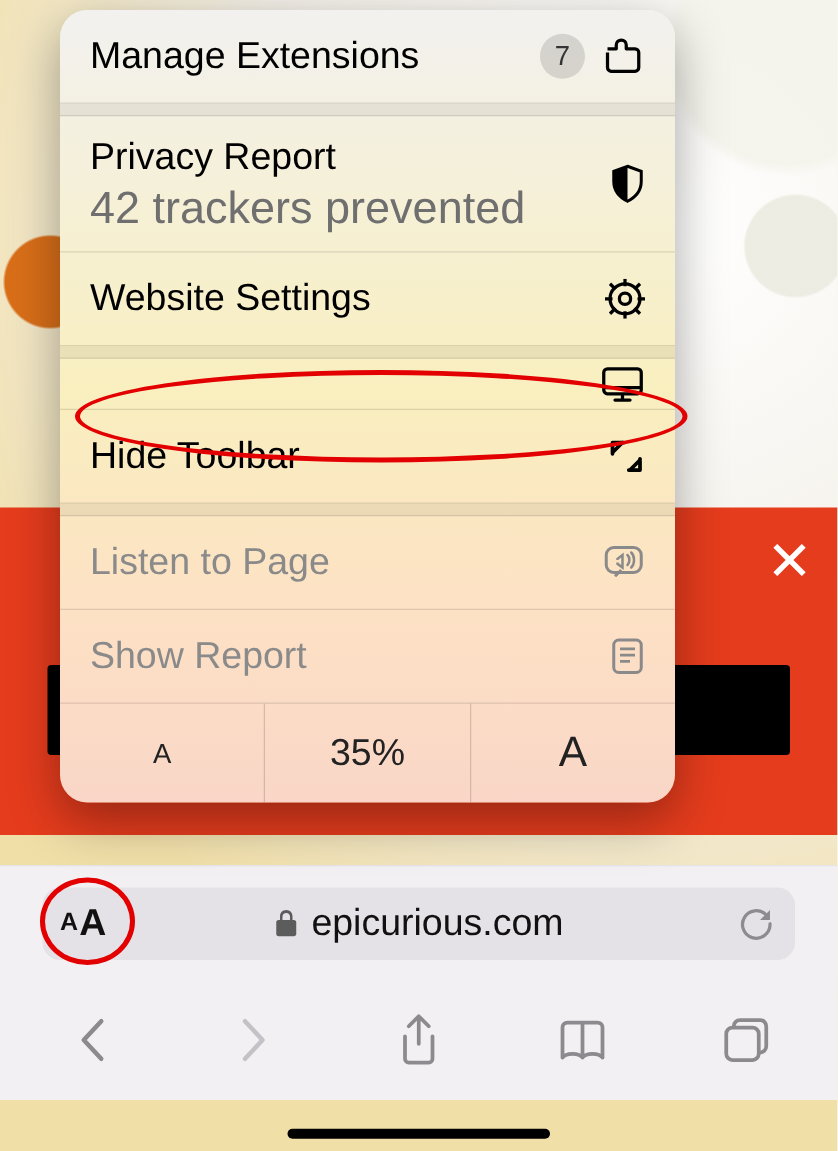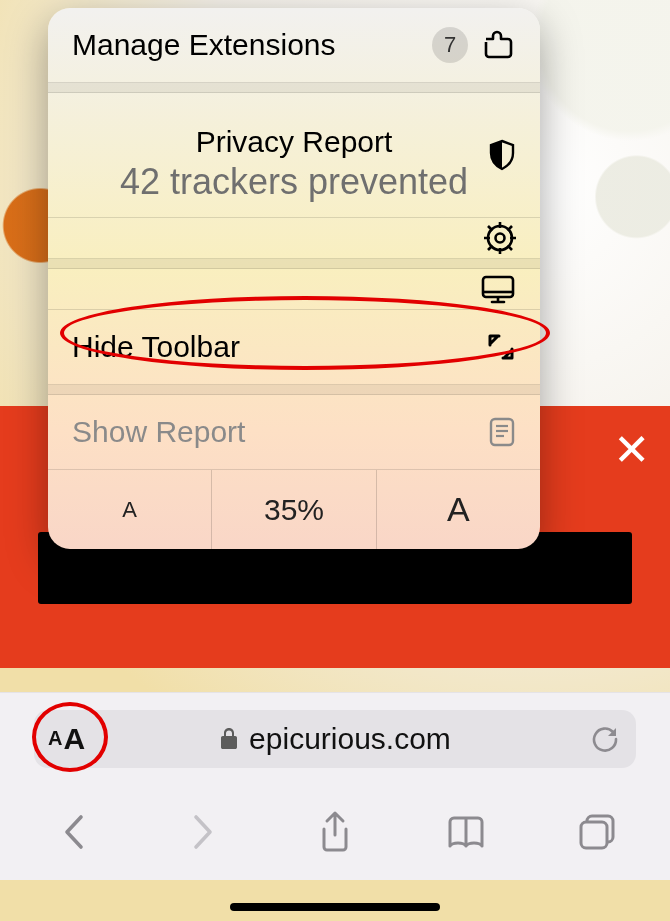--- a/index.html
+++ b/index.html
@@ -78,21 +78,21 @@
     background: linear-gradient(180deg, #f2f1ef 0%, #f9efbf 48%, #fde0c5 78%, #f9d6c7 100%);
     box-shadow: 0 14px 40px rgba(0,0,0,.35);
   }
   .row {
     position:relative;
     display:flex; align-items:center;
     padding:20px 24px;
     font-size:30px; color:#000;
     border-bottom:1px solid rgba(0,0,0,0.12);
   }
-  .row.two-line { flex-direction:column; align-items:center; padding-top:32px; padding-bottom:14px; }
+  .row.two-line { flex-direction:column; align-items:flex-start; padding-top:16px; padding-bottom:14px; }
   .row .sub { font-size:36px; color:#6f6f6f; margin-top:2px; }
   .row .icon-slot {
     position:absolute; right:24px; top:50%; transform:translateY(-50%);
     display:flex; align-items:center; gap:14px;
   }
   .sep-thick { height:10px; background:rgba(0,0,0,0.06); border-bottom:1px solid rgba(0,0,0,.1);}
   .row.dim { color:#8a8a8a; }
   .badge {
     min-width:36px; height:36px; border-radius:18px;
     background:rgba(0,0,0,0.12);
@@ -205,20 +205,21 @@
       <span>
         <svg width="28" height="32" viewBox="0 0 28 32">
             <path d="M14 2l11 4v8c0 8-5 13-11 16C8 27 3 22 3 14V6l11-4z" fill="none" stroke="#000" stroke-width="2.4"></path>
             <path d="M14 2v28C8 27 3 22 3 14V6l11-4z" fill="#000"></path>
           </svg>
       </span>
     </span>
   </div>
 
   <div class="row">
+    <span>Website Settings</span>
     <span class="icon-slot">
       <span>
         <svg width="32" height="32" viewBox="0 0 32 32">
             <circle cx="16" cy="16" r="12" fill="none" stroke="#000" stroke-width="2.6"></circle>
             <circle cx="16" cy="16" r="4.5" fill="none" stroke="#000" stroke-width="2.6"></circle>
             <g stroke="#000" stroke-width="2.6">
               <line x1="16" y1="0" x2="16" y2="6"></line>
               <line x1="16" y1="26" x2="16" y2="32"></line>
               <line x1="0" y1="16" x2="6" y2="16"></line>
               <line x1="26" y1="16" x2="32" y2="16"></line>
@@ -253,20 +254,33 @@
       <span>
         <svg width="30" height="30" viewBox="0 0 30 30">
             <path fill="none" stroke="#000" stroke-width="3" stroke-linecap="round" stroke-linejoin="round" d="M4 13V4h9M26 17v9h-9M12 4 4 12M18 26l8-8"></path>
           </svg>
       </span>
     </span>
   </div>
 
   <div class="sep-thick"></div>
 
+  <div class="row dim">
+    <span>Listen to Page</span>
+    <span class="icon-slot">
+      <span>
+        <svg width="34" height="30" viewBox="0 0 34 30">
+            <rect x="3" y="3" width="28" height="20" rx="6" fill="none" stroke="#8a8a8a" stroke-width="2.4"></rect>
+            <path d="M10 26l5-5" stroke="#8a8a8a" stroke-width="2.4" fill="none"></path>
+            <path d="M12 13v-1l4-3v10l-4-3v-1" fill="none" stroke="#8a8a8a" stroke-width="2"></path>
+            <path d="M20 9c2 2 2 6 0 8M23 7c3 3 3 9 0 12" fill="none" stroke="#8a8a8a" stroke-width="2" stroke-linecap="round"></path>
+          </svg>
+      </span>
+    </span>
+  </div>
 
   <div class="row dim" style="border-bottom:none">
     <span>Show Report</span>
     <span class="icon-slot">
       <span>
         <svg width="28" height="32" viewBox="0 0 28 32">
             <rect x="3" y="3" width="22" height="26" rx="4" fill="none" stroke="#8a8a8a" stroke-width="2.4"></rect>
             <line x1="8" y1="10" x2="20" y2="10" stroke="#8a8a8a" stroke-width="2.2"></line>
             <line x1="8" y1="15" x2="20" y2="15" stroke="#8a8a8a" stroke-width="2.2"></line>
             <line x1="8" y1="20" x2="16" y2="20" stroke="#8a8a8a" stroke-width="2.2"></line>

